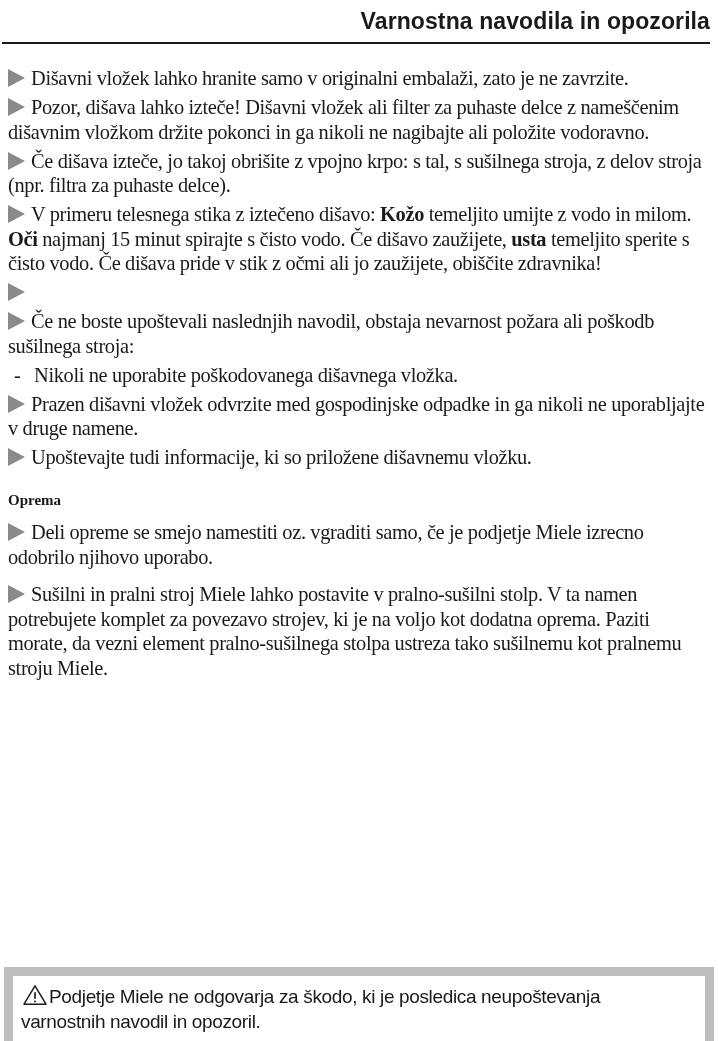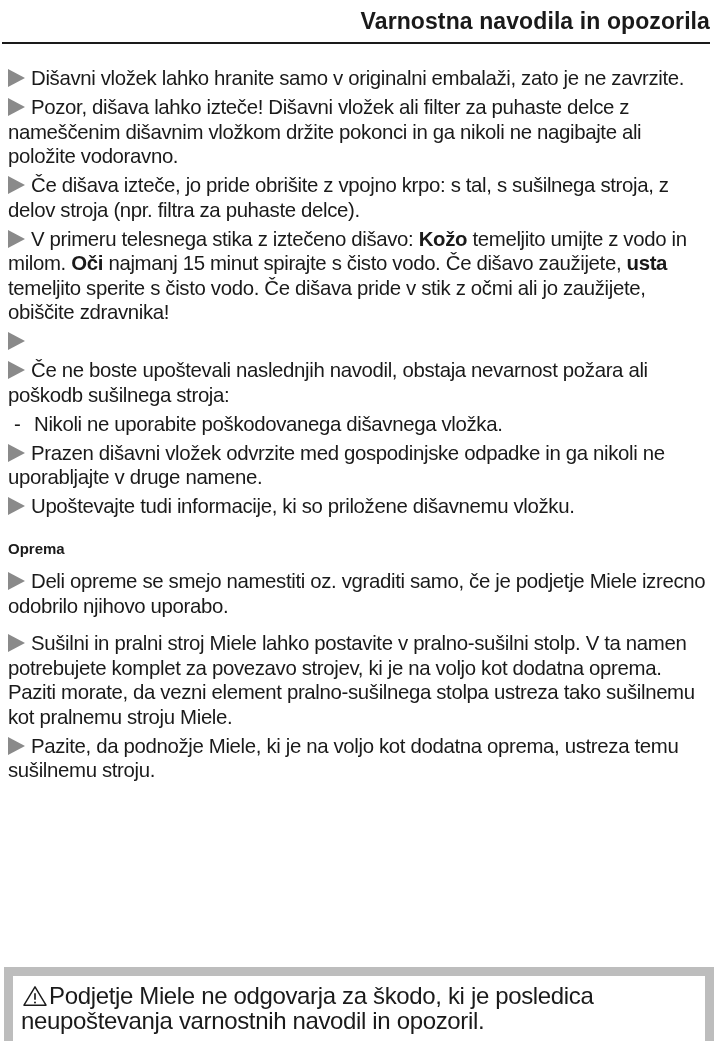--- a/index.html
+++ b/index.html
@@ -12,68 +12,68 @@
     border-bottom: 2px solid #1a1a1a;
   }
   .header h1 {
     position: absolute; right: 0; top: 8px; margin: 0;
     font-size: 23px; font-weight: bold; letter-spacing: 0.1px; color: #1a1a1a;
   }
   .content {
     position: absolute; left: 8px; right: 8px; top: 66px;
     font-size: 20.4px; line-height: 24.5px; letter-spacing: -0.35px;
     font-stretch: condensed;
+    font-family: Liberation Serif, serif;
   }
   .p { margin: 0 0 4.5px 0; }
   .p.tight { margin-bottom: 13px; }
   .tri {
     display: inline-block; width: 0; height: 0;
     border-top: 9px solid transparent; border-bottom: 9px solid transparent;
     border-left: 17px solid #8a8a8a; vertical-align: -2px; margin-right: 6px;
   }
   .dash-item { margin: 0 0 4.5px 0; padding-left: 6px; }
   .dash-item .dash { display: inline-block; width: 20px; }
   b { font-weight: bold; }
   .section-title {
     font-weight: bold; font-size: 15px; margin: 18px 0 8px 0; letter-spacing: 0;
   }
   .warn-box {
     position: absolute; left: 4px; right: 4px; top: 967px; height: 76px;
     border: 9px solid #bdbdbd; border-bottom: 0; box-sizing: border-box; background: #fff;
   }
   .warn-text {
     position: absolute; left: 8px; top: 8px; right: 24px;
-    font-size: 24px; line-height: 24.5px; letter-spacing: -0.35px;
+    font-size: 19px; line-height: 24.5px; letter-spacing: -0.35px;
   }
   .warn-icon { display: inline-block; width: 28px; height: 22px; vertical-align: -3px; }
 </style>
 </head>
 <body>
 
 <div class="header">
   <h1>Varnostna navodila in opozorila</h1>
 </div>
 
 <div class="content">
   <div id="safety-list">
       <div class="p"><span class="tri"></span><span>Dišavni vložek lahko hranite samo v originalni embalaži, zato je ne zavrzite.</span></div>
       <div class="p"><span class="tri"></span><span>Pozor, dišava lahko izteče! Dišavni vložek ali filter za puhaste delce z nameščenim dišavnim vložkom držite pokonci in ga nikoli ne nagibajte ali položite vodoravno.</span></div>
-      <div class="p"><span class="tri"></span><span>Če dišava izteče, jo pride obrišite z vpojno krpo: s tal, s sušilnega stroja, z delov stroja (npr. filtra za puhaste delce).</span></div>
+      <div class="p"><span class="tri"></span><span>Če dišava izteče, jo takoj obrišite z vpojno krpo: s tal, s sušilnega stroja, z delov stroja (npr. filtra za puhaste delce).</span></div>
       <div class="p"><span class="tri"></span><span>V primeru telesnega stika z iztečeno dišavo: </span><b>Kožo</b><span> temeljito umijte z vodo in milom. </span><b>Oči</b><span> najmanj 15 minut spirajte s čisto vodo. Če dišavo zaužijete, </span><b>usta</b><span> temeljito sperite s čisto vodo. Če dišava pride v stik z očmi ali jo zaužijete, obiščite zdravnika!</span></div>
       <div class="p"><span class="tri"></span></div>
       <div class="p"><span class="tri"></span><span>Če ne boste upoštevali naslednjih navodil, obstaja nevarnost požara ali poškodb sušilnega stroja:</span></div>
       <div class="dash-item"><span class="dash">-</span><span>Nikoli ne uporabite poškodovanega dišavnega vložka.</span></div>
       <div class="p"><span class="tri"></span><span>Prazen dišavni vložek odvrzite med gospodinjske odpadke in ga nikoli ne uporabljajte v druge namene.</span></div>
       <div class="p"><span class="tri"></span><span>Upoštevajte tudi informacije, ki so priložene dišavnemu vložku.</span></div>
     </div>
   <div class="section-title">Oprema</div>
   <div id="oprema-list">
       <div class="p tight"><span class="tri"></span><span>Deli opreme se smejo namestiti oz. vgraditi samo, če je podjetje Miele izrecno odobrilo njihovo uporabo.</span></div>
       <div class="p"><span class="tri"></span><span>Sušilni in pralni stroj Miele lahko postavite v pralno-sušilni stolp. V ta namen potrebujete komplet za povezavo strojev, ki je na voljo kot dodatna oprema. Paziti morate, da vezni element pralno-sušilnega stolpa ustreza tako sušilnemu kot pralnemu stroju Miele.</span></div>
-      <div class="p"><span class="tri"></span><span>Pazite, da podnožje Miele, ki je na voljo kot dodatna oprema, ustreza temu sušilnemu stroju.</span></div>
     </div>
 </div>
 
 <div class="warn-box">
   <div class="warn-text">
     <svg class="warn-icon" viewBox="0 0 28 24">
       <path d="M14 2 L26 22 L2 22 Z" fill="none" stroke="#1a1a1a" stroke-width="1.6" stroke-linejoin="round"></path>
       <line x1="14" y1="9" x2="14" y2="16" stroke="#1a1a1a" stroke-width="1.8"></line>
       <circle cx="14" cy="19" r="1.1" fill="#1a1a1a"></circle>
     </svg><span>Podjetje Miele ne odgovarja za škodo, ki je posledica neupoštevanja varnostnih navodil in opozoril.</span>

